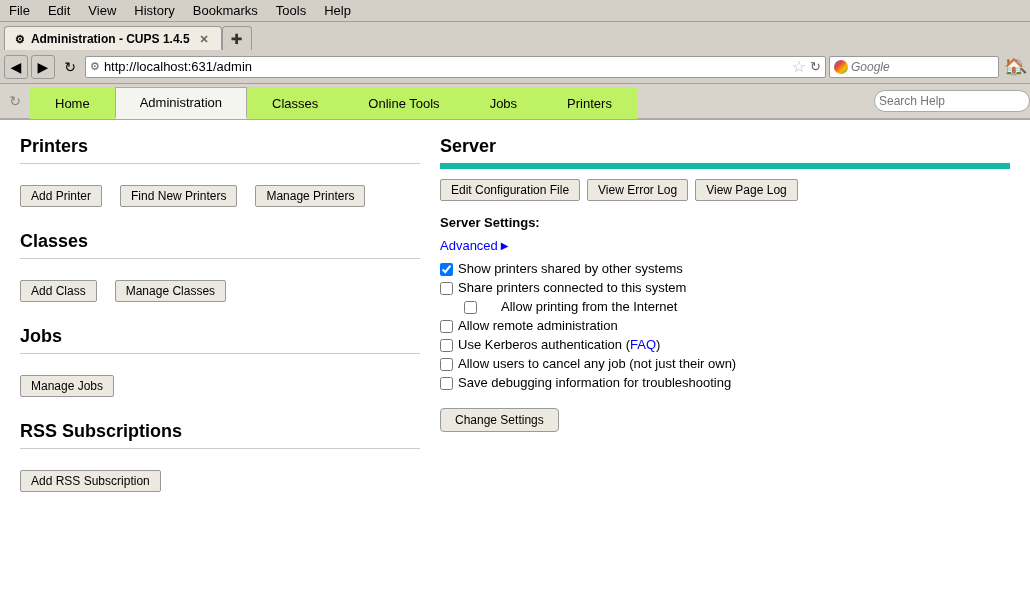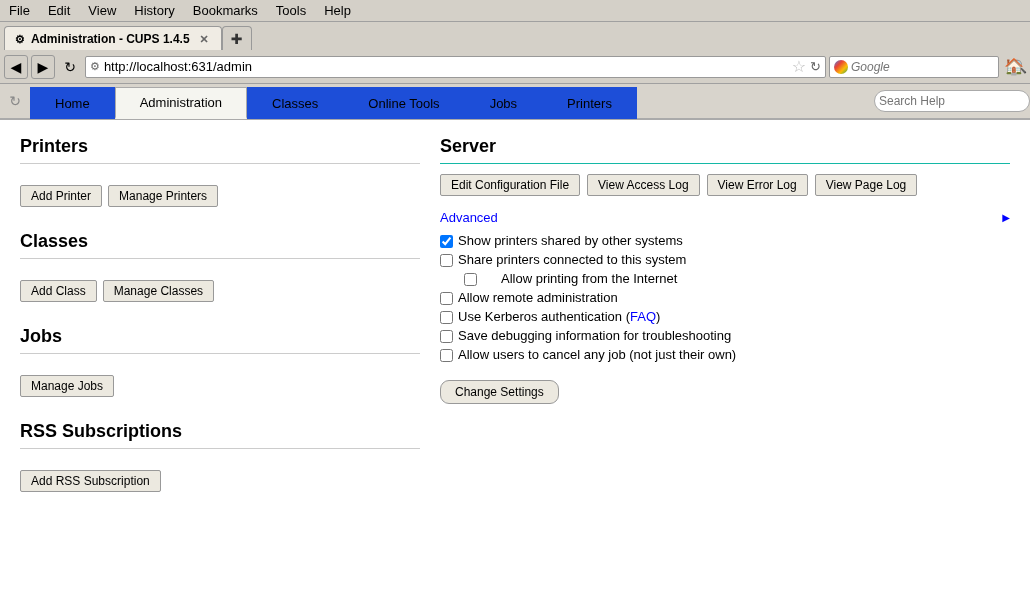--- a/index.html
+++ b/index.html
@@ -26,53 +26,53 @@
     .url-icon { font-size: 11px; color: #666; }
     .url-text { font-size: 13px; color: #000; flex: 1; }
     .url-star { font-size: 16px; color: #bbb; cursor: pointer; }
     .search-bar { width: 170px; height: 22px; border: 1px solid #999; background: white; padding: 1px 4px; display: flex; align-items: center; gap: 3px; border-radius: 2px; }
     .search-bar input { border: none; outline: none; font-size: 12px; flex: 1; background: transparent; font-style: italic; }
     .search-engine-icon { font-size: 11px; color: #e44; background: #e44; width: 14px; height: 14px; border-radius: 50%; display: flex; align-items: center; justify-content: center; }
     .home-btn { width: 24px; height: 24px; display: flex; align-items: center; justify-content: center; cursor: pointer; font-size: 16px; }
 
     
     .cups-tabs { background: #d8d4cc; display: flex; align-items: center; border-bottom: 2px solid #aaa; height: 36px; padding: 0 0 0 0; }
-    .cups-tab { padding: 6px 24px; cursor: pointer; font-size: 13px; color: #000; border: 1px solid transparent; border-bottom: none; margin-top: 4px; background: #1d4ed8; height: 32px; display: flex; align-items: center; }
+    .cups-tab { padding: 6px 24px; cursor: pointer; font-size: 13px; color: #000; border: 1px solid transparent; border-bottom: none; margin-top: 4px; background: #bef264; height: 32px; display: flex; align-items: center; }
     .cups-tab.active { background: #f5f5f0; border: 1px solid #aaa; border-bottom: 2px solid #f5f5f0; font-weight: normal; }
     .cups-tab-spinner { width: 30px; display: flex; align-items: center; justify-content: center; font-size: 14px; color: #888; }
     .cups-search { margin-left: auto; width: 156px; height: 22px; border: 1px solid #aaa; padding: 1px 4px; font-size: 12px; background: white; border-radius: 11px; outline: none; }
 
     
     .main { background: white; flex: 1; display: flex; padding: 16px 20px; gap: 20px; overflow: auto; }
 
     
     .left-panel { width: 400px; flex-shrink: 0; }
     .section-title { font-size: 18px; font-weight: bold; color: #000; padding-bottom: 6px; border-bottom: 1px solid #ccc; margin-bottom: 10px; }
     .section { margin-bottom: 24px; }
-    .btn-group { display: flex; gap: 6px; flex-wrap: wrap; margin-top: 21px; }
+    .btn-group { display: flex; gap: 18px; flex-wrap: wrap; margin-top: 21px; }
     .cups-btn { background: #ece9e0; border: 1px solid #999; padding: 3px 10px; font-size: 12px; cursor: pointer; border-radius: 2px; }
 
     
     .right-panel { flex: 1; }
-    .right-divider { border-bottom: 1px solid #14b8a6; margin-bottom: 10px; }
+    .right-divider { border-bottom: 6px solid #14b8a6; margin-bottom: 10px; }
 
     
     .server-btns { display: flex; gap: 7px; flex-wrap: wrap; margin-bottom: 14px; }
 
     
     .settings-label { font-weight: bold; margin-bottom: 8px; }
-    .advanced-link { color: #00f; text-decoration: none; display: flex; align-items: center; gap: 3px; margin-bottom: 8px; cursor: pointer; justify-content: space-between; }
+    .advanced-link { color: #00f; text-decoration: none; display: flex; align-items: center; gap: 3px; margin-bottom: 8px; cursor: pointer; }
     .triangle { font-size: 10px; color: #00f; }
 
     .checkbox-row { display: flex; align-items: flex-start; gap: 5px; margin-bottom: 4px; }
     .checkbox-row input[type=checkbox] { margin-top: 2px; flex-shrink: 0; }
     .checkbox-row.indented { margin-left: 24px; }
     .faq-link { color: #00f; text-decoration: none; }
 
-    .change-settings-btn { margin-top: 14px; background: #ece9e0; border: 1px solid #999; padding: 4px 14px; font-size: 12px; cursor: pointer; border-radius: 9px; }
+    .change-settings-btn { margin-top: 14px; background: #ece9e0; border: 1px solid #999; padding: 4px 14px; font-size: 12px; cursor: pointer; border-radius: 4px; }
 
     
     .rss-section { margin-top: 10px; }
   </style>
 </head>
 <body>
 
 <div class="window">
 
   <div class="menubar">
@@ -124,20 +124,21 @@
   </div>
 
   <div class="main">
 
     <div class="left-panel">
 
       <div class="section">
         <div class="section-title">Printers</div>
         <div class="btn-group">
           <button class="cups-btn">Add Printer</button>
+          <button class="cups-btn">Find New Printers</button>
           <button class="cups-btn">Manage Printers</button>
         </div>
       </div>
 
       <div class="section">
         <div class="section-title">Classes</div>
         <div class="btn-group">
           <button class="cups-btn">Add Class</button>
           <button class="cups-btn">Manage Classes</button>
         </div>
@@ -159,26 +160,26 @@
 
     </div>
 
     <div class="right-panel">
 
       <div class="section-title right-divider">Server</div>
 
       
       <div class="server-btns">
         <button class="cups-btn">Edit Configuration File</button>
-        <button class="cups-btn">View Access Log</button>
         <button class="cups-btn">View Error Log</button>
         <button class="cups-btn">View Page Log</button>
       </div>
 
       
+      <div class="settings-label">Server Settings:</div>
 
       <a class="advanced-link">
         <span>Advanced</span>
         <span class="triangle">▶</span>
       </a>
 
       
       <div class="checkbox-row">
         <input type="checkbox" checked="" style="">
         <label>Show printers shared by other systems</label>
@@ -199,27 +200,27 @@
         <label>Allow remote administration</label>
       </div>
 
       <div class="checkbox-row">
         <input type="checkbox" style="">
         <label>Use Kerberos authentication (<a class="faq-link">FAQ</a>)</label>
       </div>
 
       <div class="checkbox-row">
         <input type="checkbox" style="">
+        <label>Allow users to cancel any job (not just their own)</label>
+      </div>
+
+      <div class="checkbox-row">
+        <input type="checkbox" style="">
         <label>Save debugging information for troubleshooting</label>
       </div>
 
-      <div class="checkbox-row">
-        <input type="checkbox" style="">
-        <label>Allow users to cancel any job (not just their own)</label>
-      </div>
-
       <button class="change-settings-btn">Change Settings</button>
 
     </div>
 
   </div>
 
 </div>
 
 </body></html>

